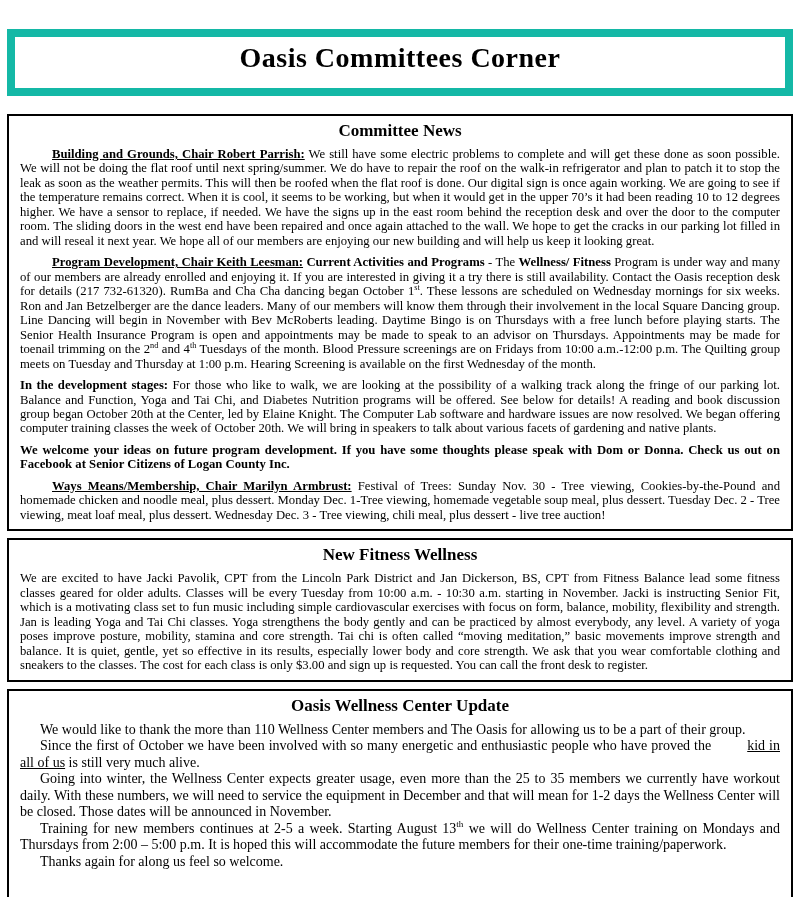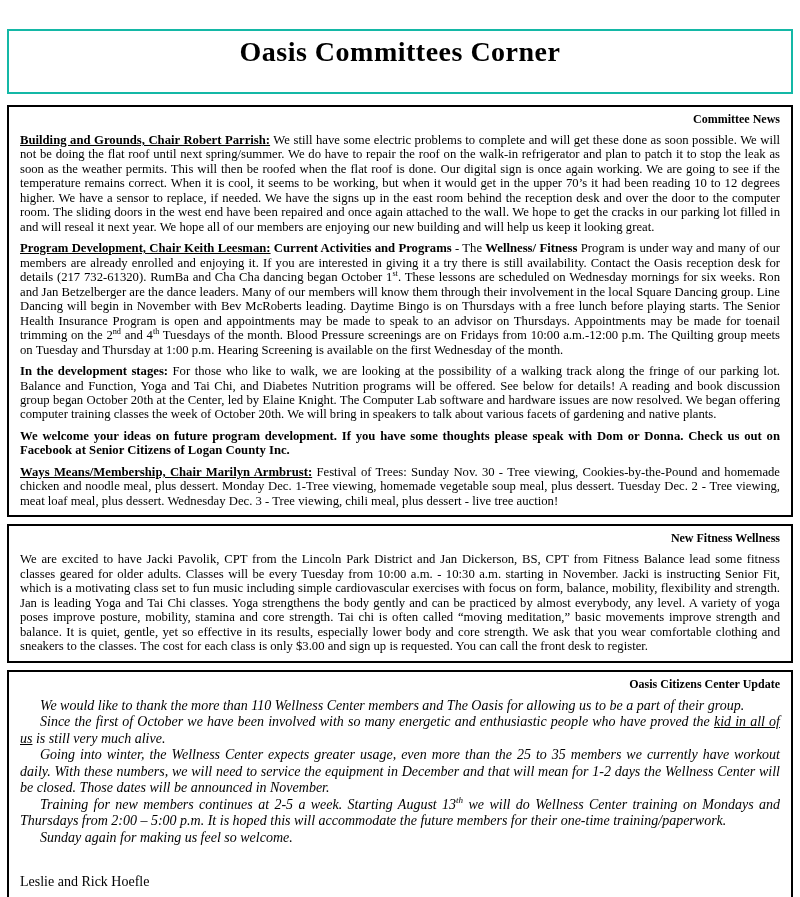--- a/index.html
+++ b/index.html
@@ -9,55 +9,54 @@
     color: #000;
     font-family: "Liberation Serif", "DejaVu Serif", serif;
   }
   .page {
     width: 800px;
     min-height: 897px;
     padding: 29px 7px 10px 7px;
     background: #fff;
   }
   .title-box {
-    border: 2px solid #14b8a6;
+    border: 8px solid #14b8a6;
     text-align: center;
-    padding: 5px 0 24px 0;
-    margin-bottom: 11px;
+    padding: 5px 0 14px 0;
+    margin-bottom: 18px;
   }
   .title-box h1 {
     margin: 0;
     font-size: 28px;
     font-weight: 700;
     letter-spacing: 0.5px;
   }
   .box {
     border: 2px solid #000;
     padding: 3px 11px 7px 11px;
     margin-bottom: 7px;
   }
   .box h2 {
     margin: 2px 0 6px 0;
-    text-align: right;
-    font-size: 12px;
+    text-align: center;
+    font-size: 17px;
     font-weight: 700;
   }
   .box p {
     margin: 0 0 7px 0;
     text-align: justify;
     font-size: 12.7px;
     line-height: 1.14;
   }
   .box p:last-child { margin-bottom: 0; }
   sup { font-size: 0.65em; line-height: 0; }
   .b { font-weight: 700; }
-  .u { text-decoration: underline; }
+  .u { text-decoration: underline; margin-left: 32px; }
   .wellness { padding-bottom: 10px; }
   .wellness .wellness-body p {
-    font-style: italic;
     text-indent: 20px;
     margin: 0;
     font-size: 14px;
     line-height: 1.18;
   }
   .signature {
     font-size: 14px;
     margin-top: 28px;
     font-style: normal;
   }
@@ -83,24 +82,24 @@
   </section>
 
   <section class="box">
     <h2>New Fitness Wellness</h2>
     <div>
         <p><span>We are excited to have Jacki Pavolik, CPT from the Lincoln Park District and Jan Dickerson, BS, CPT from Fitness Balance lead some fitness classes geared for older adults.  Classes will be every Tuesday from 10:00 a.m. - 10:30 a.m. starting in November.  Jacki is instructing Senior Fit, which is a motivating class set to fun music including simple cardiovascular exercises with focus on form, balance, mobility, flexibility and strength.  Jan is leading Yoga and Tai Chi classes.  Yoga strengthens the body gently and can be practiced by almost everybody, any level.  A variety of yoga poses improve posture, mobility, stamina and core strength.  Tai chi is often called “moving meditation,” basic movements improve strength and balance.  It is quiet, gentle, yet so effective in its results, especially lower body and core strength.  We ask that you wear comfortable clothing and sneakers to the classes.  The cost for each class is only $3.00 and sign up is requested.  You can call the front desk to register.</span></p>
       </div>
   </section>
 
   <section class="box wellness">
-    <h2>Oasis Citizens Center Update</h2>
+    <h2>Oasis Wellness Center Update</h2>
     <div class="wellness-body">
         <p><span>We would like to thank the more than 110 Wellness Center members and The Oasis for allowing us to be a part of their group.</span></p>
         <p><span>Since the first of October we have been involved with so many energetic and enthusiastic people who have proved the </span><span class="u">kid in all of us</span><span> is still very much alive.</span></p>
         <p><span>Going into winter, the Wellness Center expects greater usage, even more than the 25 to 35 members we currently have workout daily. With these numbers, we will need to service the equipment in December and that will mean for 1-2 days the Wellness Center will be closed.  Those dates will be announced in November.</span></p>
         <p><span>Training for new members continues at 2-5 a week. Starting August 13</span><sup>th</sup><span> we will do Wellness Center training on Mondays and Thursdays from 2:00 – 5:00 p.m.  It is hoped this will accommodate the future members for their one-time training/paperwork.</span></p>
-        <p><span>Sunday again for making us feel so welcome.</span></p>
+        <p><span>Thanks again for along us feel so welcome.</span></p>
       </div>
     <div class="signature">Leslie and Rick Hoefle</div>
   </section>
 
 </div>
 
 </body></html>

